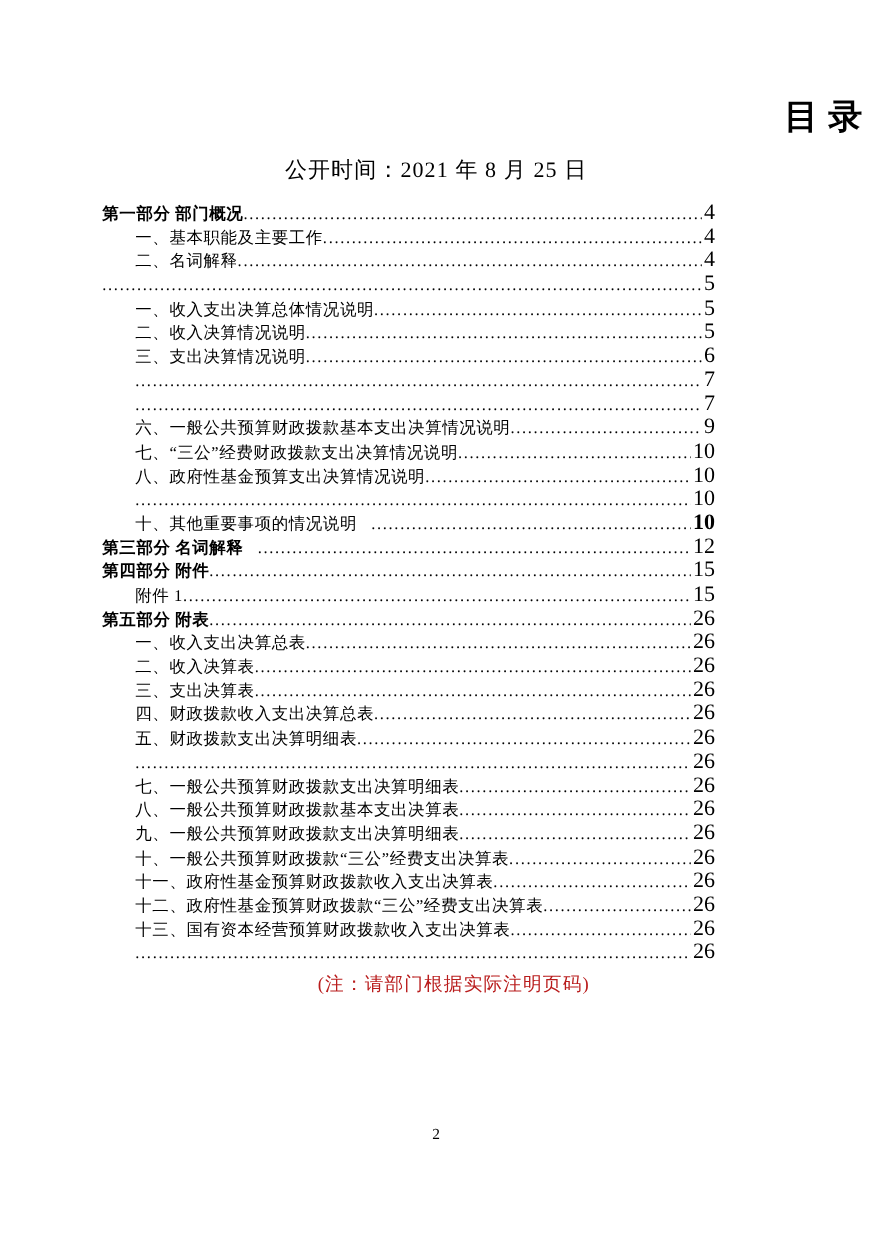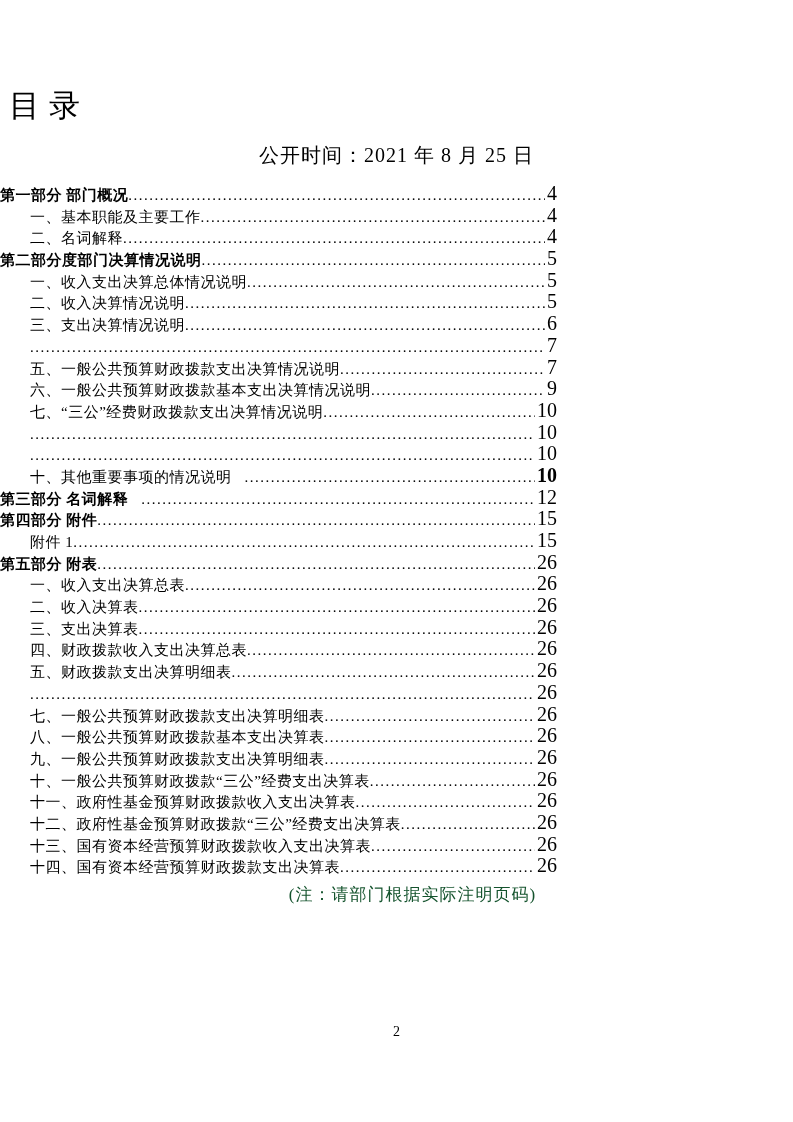--- a/index.html
+++ b/index.html
@@ -6,36 +6,37 @@
   html, body { width: 793px; height: 1122px; }
   body {
     background: #ffffff;
     color: #000000;
     font-family: "Liberation Serif", "DejaVu Serif", serif;
     position: relative;
     overflow: hidden;
   }
   .doc-title {
     padding-top: 88px;
-    text-align: left;
+    text-align: right;
     font-size: 31px;
     line-height: 36px;
-    font-weight: 400;
+    font-weight: 700;
     letter-spacing: 9px;
     text-indent: 9px;
   }
   .publish-date {
     margin-top: 19px;
     text-align: center;
     font-size: 20px;
     line-height: 24px;
     letter-spacing: 1px;
   }
   .toc {
     margin-top: 16px;
+    margin-left: 93px;
     width: 557px;
     font-size: 15px;
   }
   .toc-row {
     display: flex;
     align-items: baseline;
     height: 21.7px;
   }
   .toc-row.level-2 { padding-left: 30px; }
   .toc-row.section .toc-label { font-weight: 700; }
@@ -94,21 +95,20 @@
       <span class="toc-label">一、基本职能及主要工作</span>
       <span class="toc-dots"></span>
       <span class="toc-page">4</span>
     </div>
     <div class="toc-row level-2">
       <span class="toc-label">二、名词解释</span>
       <span class="toc-dots"></span>
       <span class="toc-page">4</span>
     </div>
     <div class="toc-row level-1 section">
-      <span class="toc-label">第二部分度部门决算情况说明</span>
       <span class="toc-dots"></span>
       <span class="toc-page">5</span>
     </div>
     <div class="toc-row level-2">
       <span class="toc-label">一、收入支出决算总体情况说明</span>
       <span class="toc-dots"></span>
       <span class="toc-page">5</span>
     </div>
     <div class="toc-row level-2">
       <span class="toc-label">二、收入决算情况说明</span>
@@ -118,35 +118,35 @@
     <div class="toc-row level-2">
       <span class="toc-label">三、支出决算情况说明</span>
       <span class="toc-dots"></span>
       <span class="toc-page">6</span>
     </div>
     <div class="toc-row level-2">
       <span class="toc-dots"></span>
       <span class="toc-page">7</span>
     </div>
     <div class="toc-row level-2">
-      <span class="toc-label">五、一般公共预算财政拨款支出决算情况说明</span>
       <span class="toc-dots"></span>
       <span class="toc-page">7</span>
     </div>
     <div class="toc-row level-2">
       <span class="toc-label">六、一般公共预算财政拨款基本支出决算情况说明</span>
       <span class="toc-dots"></span>
       <span class="toc-page">9</span>
     </div>
     <div class="toc-row level-2">
       <span class="toc-label">七、“三公”经费财政拨款支出决算情况说明</span>
       <span class="toc-dots"></span>
       <span class="toc-page">10</span>
     </div>
     <div class="toc-row level-2">
+      <span class="toc-label">八、政府性基金预算支出决算情况说明</span>
       <span class="toc-dots"></span>
       <span class="toc-page">10</span>
     </div>
     <div class="toc-row level-2">
       <span class="toc-dots"></span>
       <span class="toc-page">10</span>
     </div>
     <div class="toc-row level-2">
       <span class="toc-label">十、其他重要事项的情况说明</span>
       <span class="toc-dots gapped"></span>
@@ -230,21 +230,20 @@
       <span class="toc-label">十二、政府性基金预算财政拨款“三公”经费支出决算表</span>
       <span class="toc-dots"></span>
       <span class="toc-page">26</span>
     </div>
     <div class="toc-row level-2">
       <span class="toc-label">十三、国有资本经营预算财政拨款收入支出决算表</span>
       <span class="toc-dots"></span>
       <span class="toc-page">26</span>
     </div>
     <div class="toc-row level-2">
-      <span class="toc-label">十四、国有资本经营预算财政拨款支出决算表</span>
       <span class="toc-dots"></span>
       <span class="toc-page">26</span>
     </div>
   </div>
 
-<div class="note" style="color: #14532d; padding-left: 32px;">(注：请部门根据实际注明页码)</div>
+<div class="note" style="color: #b91c1c; padding-left: 32px;">(注：请部门根据实际注明页码)</div>
 
 <div class="footer-page">2</div>
 
 </body></html>

